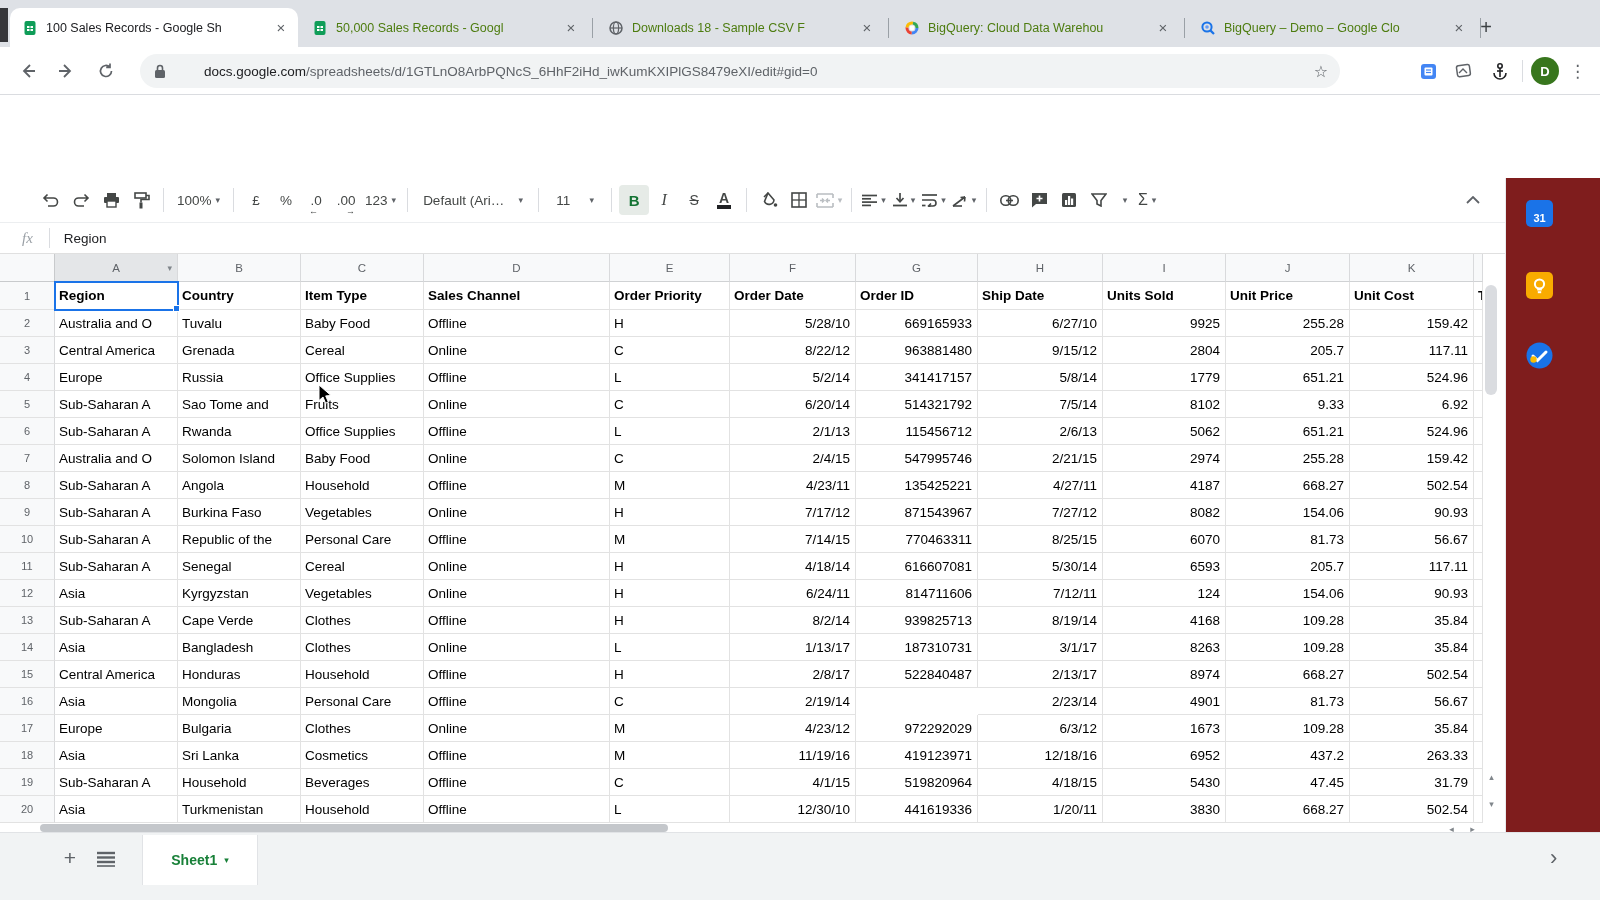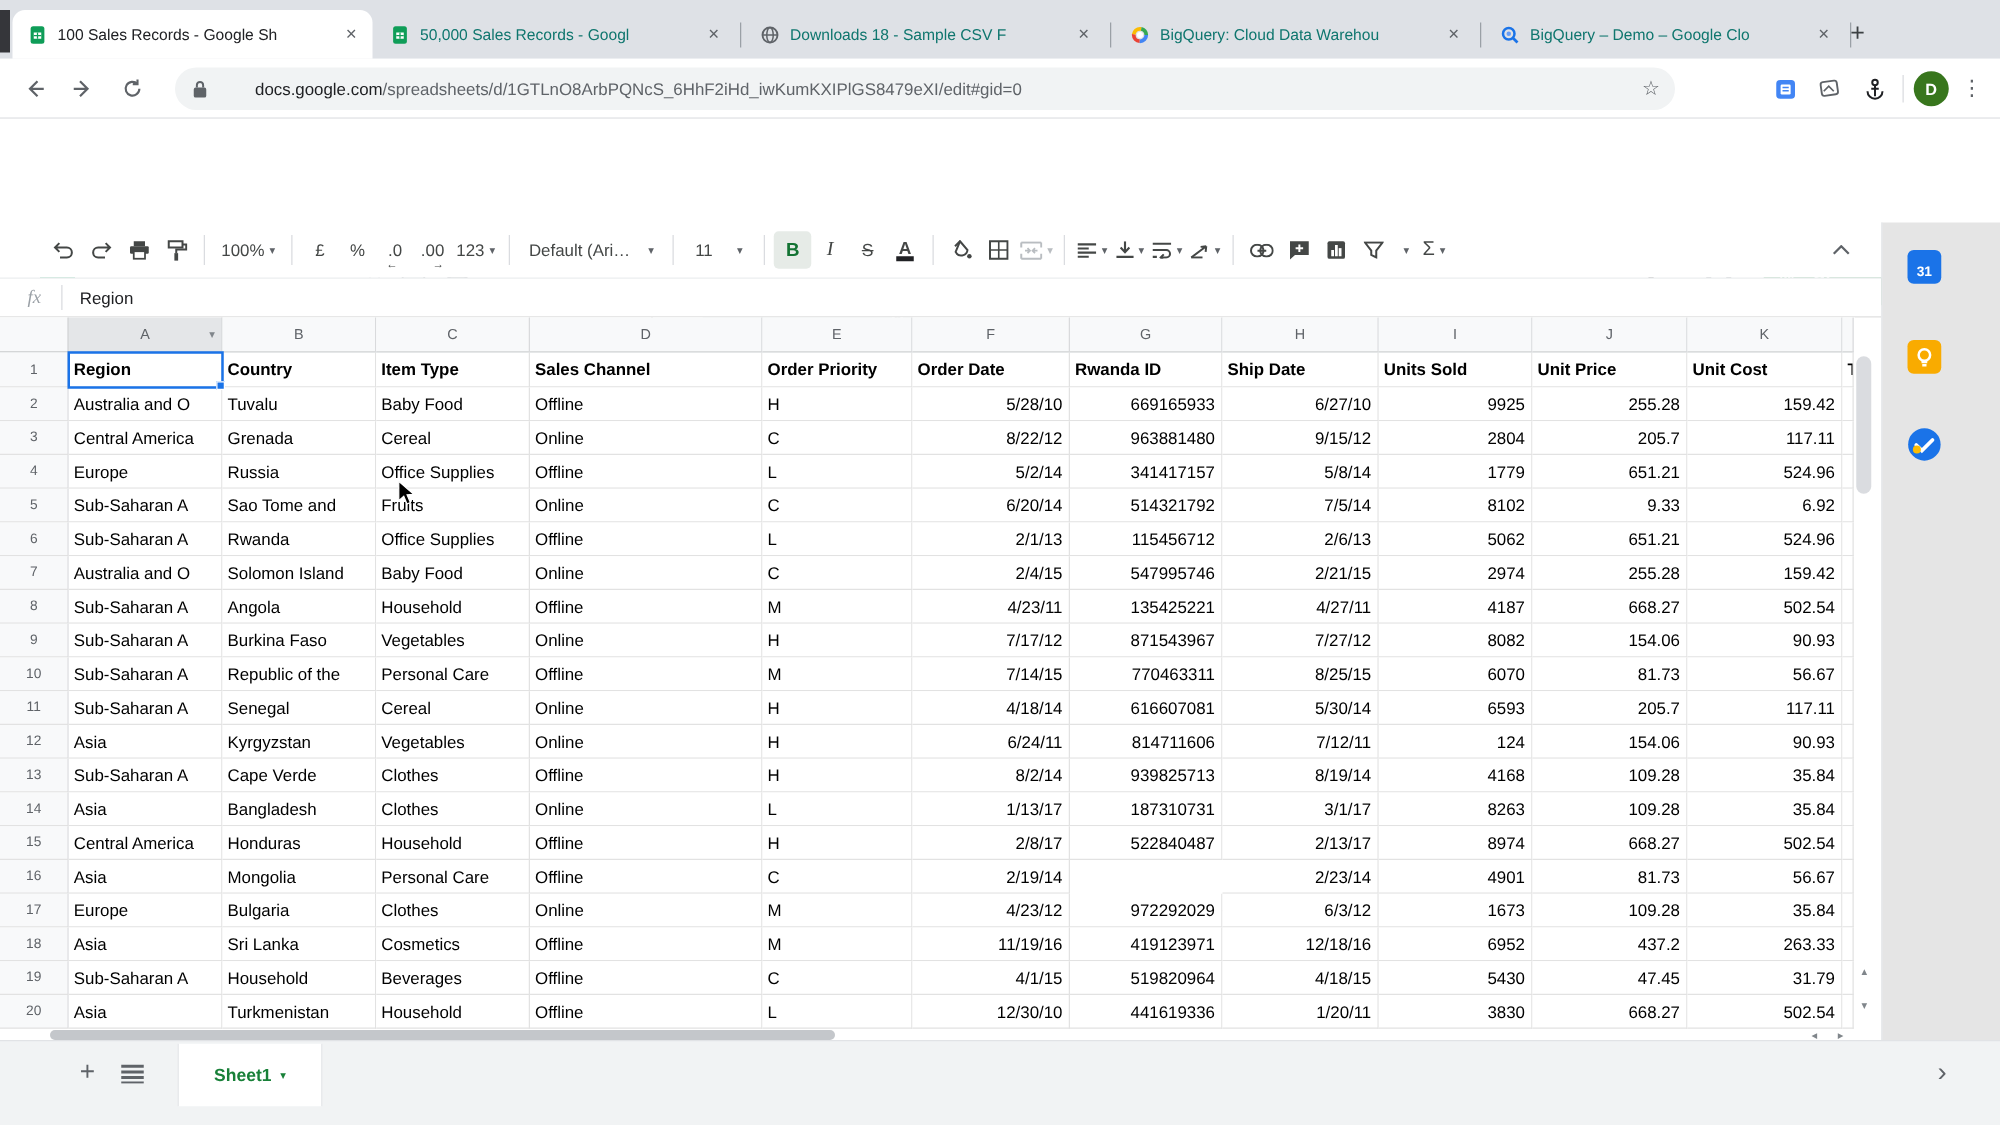--- a/index.html
+++ b/index.html
@@ -5,21 +5,21 @@
   * { margin:0; padding:0; box-sizing:border-box; }
   html,body { width:1600px; height:900px; overflow:hidden; }
   body { font-family:"Liberation Sans","DejaVu Sans",sans-serif; background:#fff; position:relative; }
   svg { display:block; }
 
   
   .tabstrip { position:absolute; left:0; top:0; width:1600px; height:47px; background:#dee1e6; }
   .window-edge { position:absolute; left:0; top:8px; width:8px; height:34px; background:#35363a; }
   .tab { position:absolute; top:8px; height:39px; width:288px; display:flex; align-items:center; padding:0 8px 0 12px; cursor:default; }
   .tab .favicon { width:16px; height:16px; flex:0 0 16px; margin-right:8px; }
-  .tab-title { flex:1; font-size:12.5px; color:#0f766e; white-space:nowrap; overflow:hidden; }
+  .tab-title { flex:1; font-size:12.5px; color:#4d7c0f; white-space:nowrap; overflow:hidden; }
   .tab.active { background:#fff; border-radius:10px 10px 0 0; }
   .tab.active .tab-title { color:#202124; }
   .tab-close { flex:0 0 18px; width:18px; height:18px; line-height:17px; text-align:center; border-radius:50%; color:#5f6368; font-size:15px; }
   .tab-sep { position:absolute; top:18px; width:1px; height:20px; background:#9aa0a6; }
   .newtab { position:absolute; left:1472px; top:14px; width:28px; height:28px; border-radius:50%; color:#3c4043; font-size:20px; text-align:center; line-height:26px; }
 
   
   .navbar { position:absolute; left:0; top:47px; width:1600px; height:48px; background:#fff; border-bottom:1px solid #dadce0; }
   .nav-ic { position:absolute; top:10px; width:28px; height:28px; display:flex; align-items:center; justify-content:center; border-radius:50%; }
   .url-pill { position:absolute; left:140px; top:7px; width:1200px; height:34px; background:#f1f3f4; border-radius:17px; display:flex; align-items:center; padding:0 12px 0 14px;gap:28px; }
@@ -96,21 +96,21 @@
   .add-sheet { position:absolute; left:56px; top:12px; width:28px; height:28px; font-size:21px; color:#5f6368; text-align:center; line-height:26px; }
   .all-sheets { position:absolute; left:96px; top:18px; }
   .sheet-tab { position:absolute; left:142px; top:2px; width:116px; height:50px; background:#fff; border-left:1px solid #e1e3e6; border-right:1px solid #e1e3e6; display:flex; align-items:center; justify-content:center; }
   .sheet-name { color:#188038; font-size:14px; font-weight:bold; }
   .sheet-caret { color:#188038; font-size:9px; margin-left:7px; }
   .explore { position:absolute; left:1363px; top:2px; width:134px; height:50px; background:#fff; display:flex; align-items:center; }
   .explore-label { color:#188038; font-size:14.5px; margin-left:12px; }
   .panel-chevron { position:absolute; left:1550px; top:12px; font-size:22px; color:#5f6368; }
 
   
-  .sidepanel { position:absolute; left:1505px; top:178px; width:95px; height:654px; background:#e5e5e5; border-left:1px solid #e8eaed; }
+  .sidepanel { position:absolute; left:1505px; top:178px; width:95px; height:654px; background:#7f1d1d; border-left:1px solid #e8eaed; }
   .sp-ic { position:absolute; left:20px; width:27px; height:27px; }
   .cal-ic { top:22px; background:#1a73e8; border-radius:5px; color:#fff; font-size:11px; font-weight:bold; display:flex; align-items:flex-end; justify-content:center; padding-bottom:3px; }
   .keep-ic { top:94px; background:#f9ab00; border-radius:5px; display:flex; align-items:center; justify-content:center; }
   .tasks-ic { top:164px; }
 </style>
 </head>
 <body>
 
 <div class="tabstrip">
   <div class="window-edge"></div>
@@ -497,21 +497,21 @@
         <div class="g-letter" style="width: 9px;"></div>
       </div>
       <div class="g-row hdr">
         <div class="g-gutter">1</div>
         <div class="gc left bold" style="width: 123px;">Region</div>
         <div class="gc left bold" style="width: 123px;">Country</div>
         <div class="gc left bold" style="width: 123px;">Item Type</div>
         <div class="gc left bold" style="width: 186px;">Sales Channel</div>
         <div class="gc left bold" style="width: 120px;">Order Priority</div>
         <div class="gc left bold" style="width: 126px;">Order Date</div>
-        <div class="gc left bold" style="width: 122px;">Rwanda ID</div>
+        <div class="gc left bold" style="width: 122px;">Order ID</div>
         <div class="gc left bold" style="width: 125px;">Ship Date</div>
         <div class="gc left bold" style="width: 123px;">Units Sold</div>
         <div class="gc left bold" style="width: 124px;">Unit Price</div>
         <div class="gc left bold" style="width: 124px;">Unit Cost</div>
         <div class="gc left bold" style="width: 9px;">T</div>
       </div>
       <div class="g-row data">
         <div class="g-gutter">2</div>
         <div class="gc left" style="width: 123px;">Australia and O</div>
         <div class="gc left" style="width: 123px;">Tuvalu</div>

